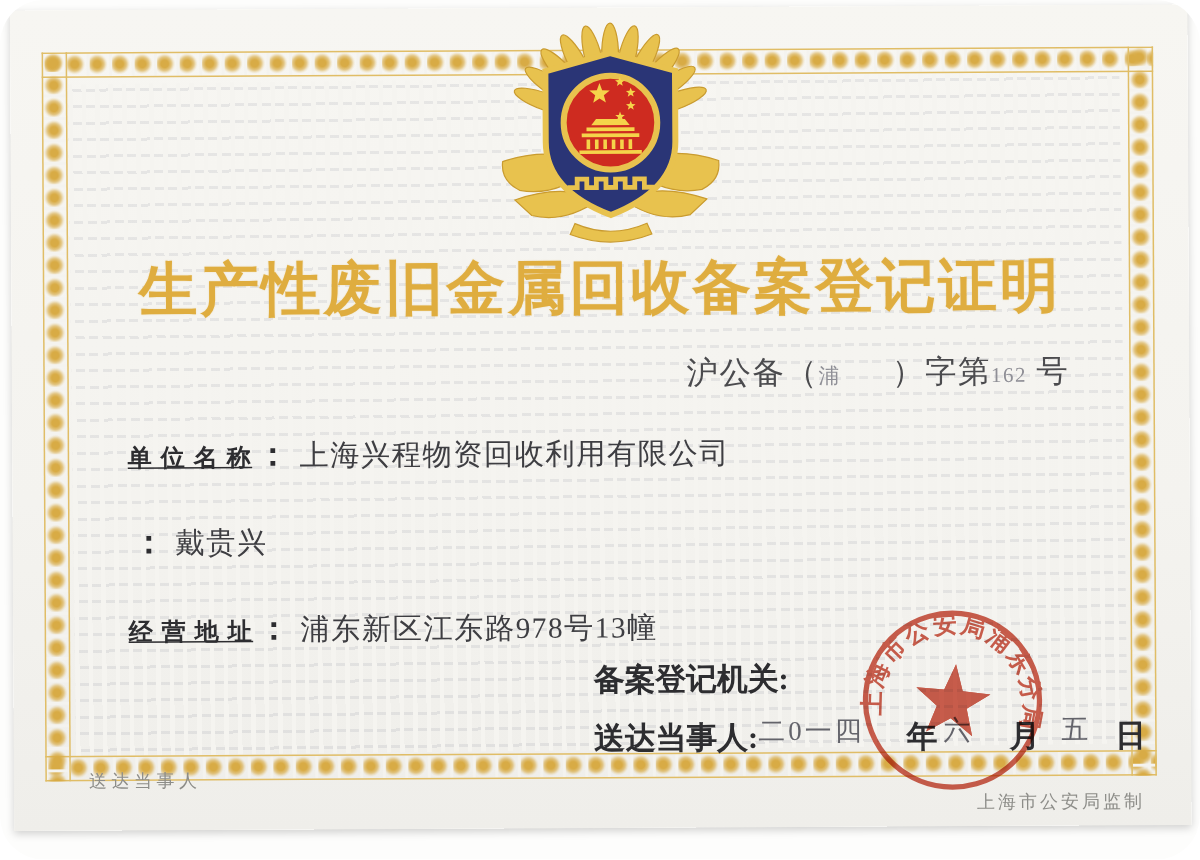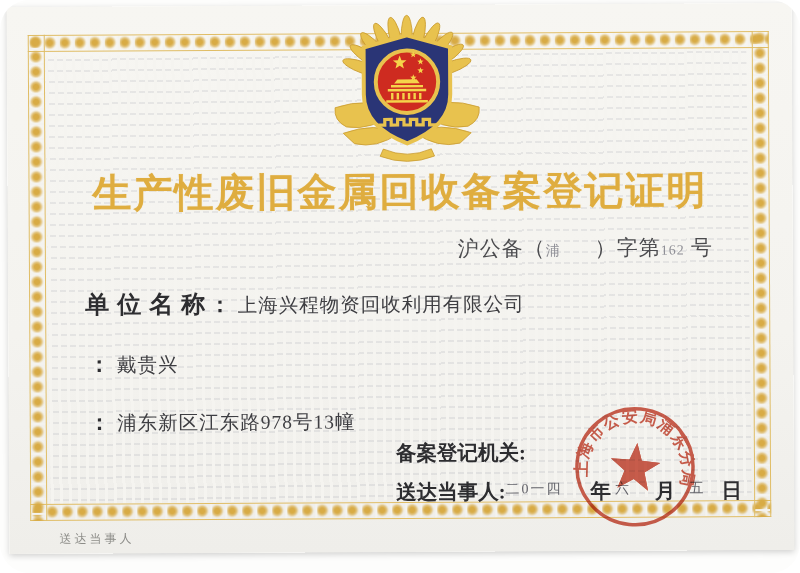--- a/index.html
+++ b/index.html
@@ -30,31 +30,31 @@
       transform:rotate(-.4deg);}
   .emblem{position:absolute;left:302px;top:8px;width:196px;height:152px;}
   .title{position:absolute;left:0;right:0;top:160px;text-align:center;
          font-family:"Liberation Sans", sans-serif;font-weight:bold;font-size:39px;
          color:#dfad3f;letter-spacing:2px;text-shadow:0 0 1px rgba(223,173,63,.4);}
   .cert-no{position:absolute;top:230px;right:80px;font-size:21px;color:#4b4b4e;letter-spacing:1px;}
   .cert-no .faint{font-size:14px;color:#8f8f96;letter-spacing:1px;}
   .cert-no .paren-gap{display:inline-block;width:34px;}
   .fields{position:absolute;left:77px;top:282px;display:flex;flex-direction:column;gap:29px;}
   .frow{display:flex;align-items:baseline;}
-  .flabel{font-weight:bold;font-size:24px;color:#2d2d30;letter-spacing:1px;}
+  .flabel{font-weight:bold;font-size:16px;color:#2d2d30;letter-spacing:1px;text-decoration:underline;}
   .fcolon{font-weight:bold;font-size:21.5px;color:#2d2d30;margin:0 7px 0 3px;}
   .fvalue{font-size:19.5px;color:#3e3e42;letter-spacing:1px;}
   .reg{position:absolute;left:387px;top:434px;font-weight:bold;font-size:20.5px;color:#2d2d30;}
   .reg .line2{margin-top:11px;}
-  .hw{font-weight:normal;font-size:14px;color:#63636a;position:relative;top:-5px;letter-spacing:2px;}
+  .hw{font-weight:normal;font-size:18px;color:#63636a;position:relative;top:-5px;letter-spacing:2px;}
   .gap-year{margin-left:28px;} .gap-m1{margin-left:4px;} .gap-month{margin-left:24px;}
   .gap-d1{margin-left:14px;} .gap-day{margin-left:16px;}
   .seal{position:absolute;left:562px;top:399px;width:128px;height:128px;opacity:.88;
         transform:rotate(6deg);mix-blend-mode:multiply;}
-  .footer-left{position:absolute;left:50px;bottom:6px;font-size:12px;color:#8d8d89;letter-spacing:3px;}
+  .footer-left{position:absolute;left:50px;bottom:24px;font-size:12px;color:#8d8d89;letter-spacing:3px;}
   .footer-right{position:absolute;right:31px;bottom:7px;font-size:12px;color:#8d8d89;letter-spacing:2px;}
 </style>
 </head>
 <body>
 
 <div class="photo">
   <div class="paper">
 
     <div class="watermark"></div>
 
@@ -126,20 +126,21 @@
       <div class="frow">
         <span class="flabel">单 位 名 称</span>
         <span class="fcolon">：</span>
         <span class="fvalue">上海兴程物资回收利用有限公司</span>
       </div>
       <div class="frow">
         <span class="fcolon">：</span>
         <span class="fvalue">戴贵兴</span>
       </div>
       <div class="frow">
+        <span class="flabel">经 营 地 址</span>
         <span class="fcolon">：</span>
         <span class="fvalue">浦东新区江东路978号13幢</span>
       </div>
     </div>
 
     <div class="reg">
       <div class="line1">备案登记机关:</div>
       <div class="line2">
         <span>送达当事人:</span><span class="hw">二0一四</span><span class="gap-year">年</span><span class="hw gap-m1">六</span><span class="gap-month">月</span><span class="hw gap-d1">五</span><span class="gap-day">日</span>
       </div>
@@ -151,15 +152,16 @@
       </defs>
       <circle cx="64" cy="64" r="58" fill="none" stroke="#c94a36" stroke-width="3.5"></circle>
       <text font-size="16" fill="#c94a36" letter-spacing="1.5" font-weight="bold" font-family="Liberation Serif, serif">
         <textPath href="#sealArc" startOffset="4%">上海市公安局浦东分局</textPath>
       </text>
       <use href="#st2"></use>
       <path id="st2" d="M64,40 L70.2,57.4 L88.8,57.8 L74,68.8 L79.4,86.6 L64,76.2 L48.6,86.6 L54,68.8 L39.2,57.8 L57.8,57.4 Z" fill="#c94a36"></path>
     </svg>
 
     <div class="footer-left">送达当事人</div>
+    <div class="footer-right">上海市公安局监制</div>
 
   </div>
 </div>
 
 </body></html>

